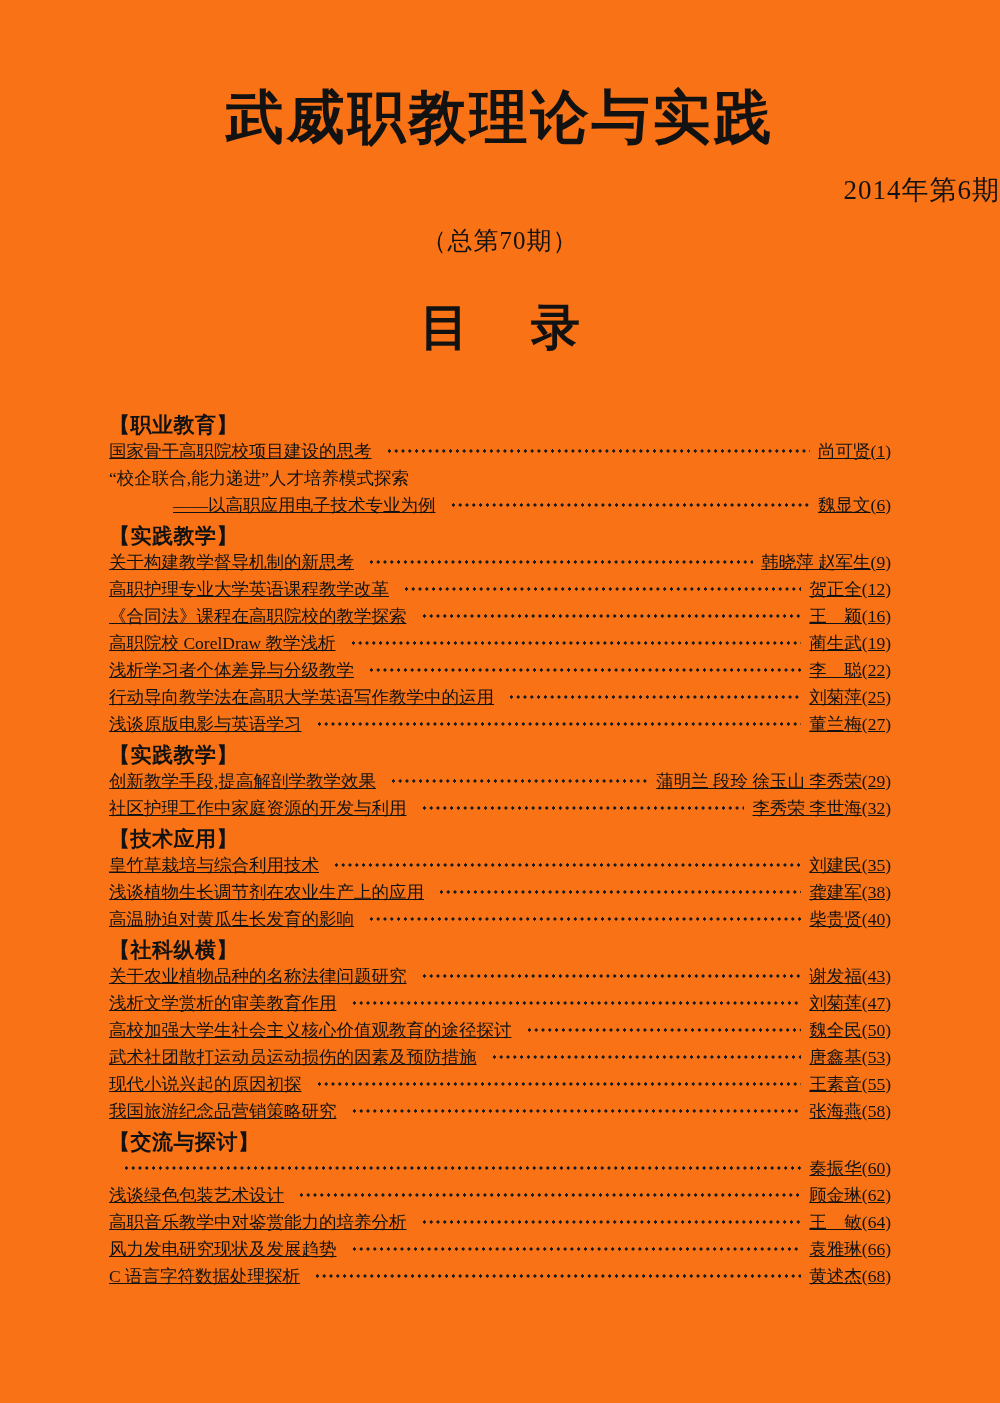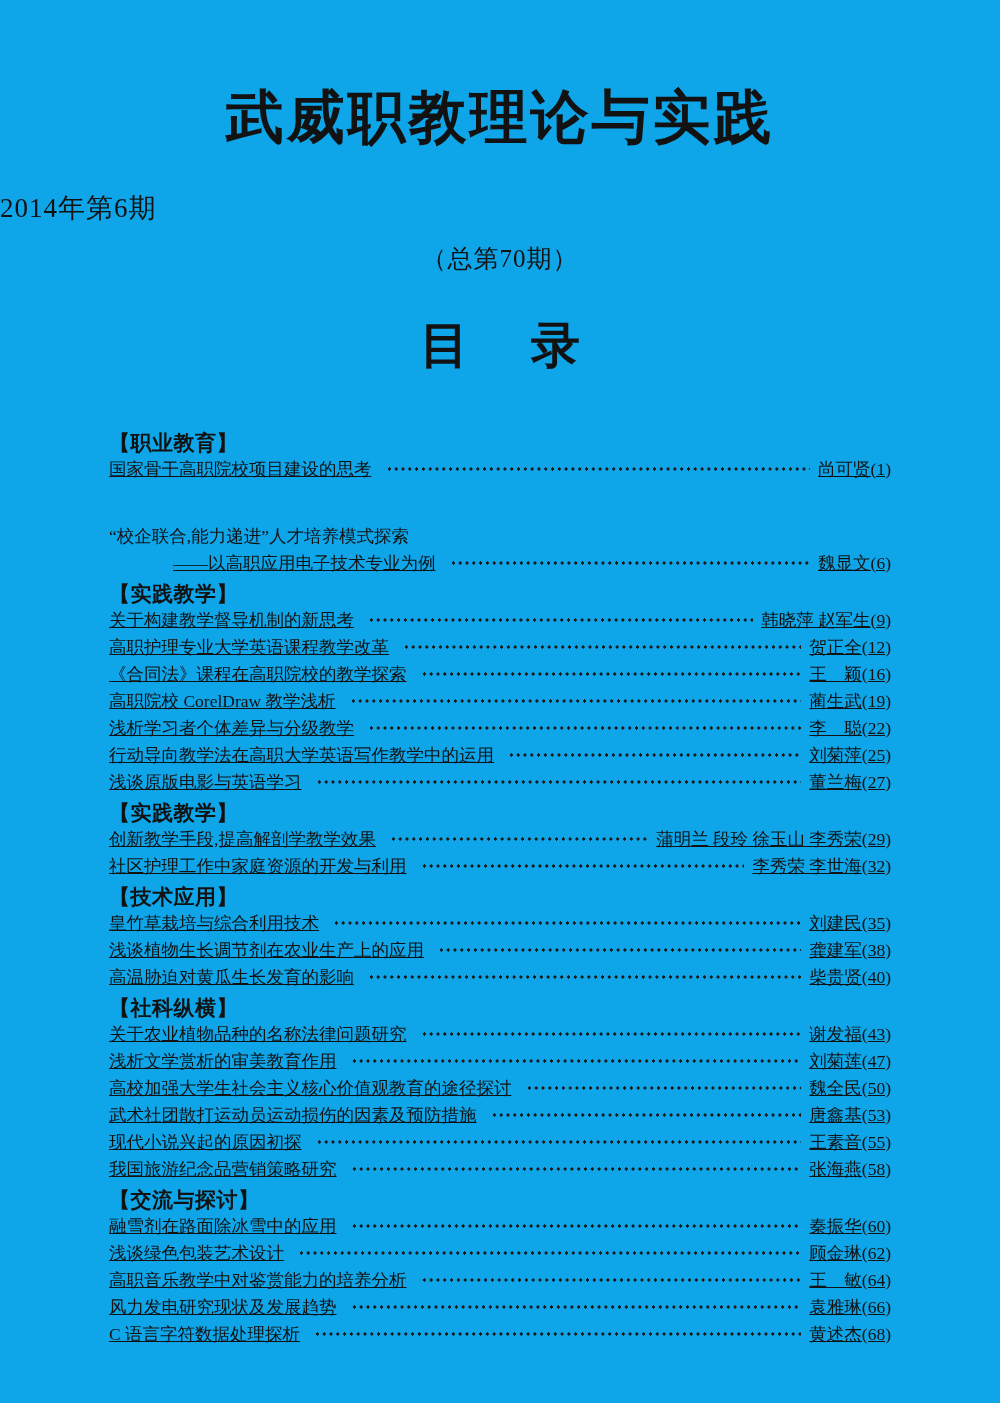--- a/index.html
+++ b/index.html
@@ -11,35 +11,35 @@
     width: 1000px;
     height: 1403px;
     color: #121212;
     font-family: "Liberation Serif", "DejaVu Serif", serif;
     overflow: hidden;
   }
   .page {
     position: relative;
     width: 1000px;
     height: 1403px;
-    background: #0ea5e9;
+    background: #f97316;
   }
   .journal-title {
     margin: 0;
     padding-top: 86px;
     text-align: center;
     font-size: 58px;
     line-height: 1.1;
     font-weight: bold;
     letter-spacing: 3px;
     font-family: "Liberation Serif", "DejaVu Serif", serif;
   }
   .issue-line {
-    margin-top: 40px;
-    text-align: left;
+    margin-top: 22px;
+    text-align: right;
     font-size: 27px;
     letter-spacing: 1px;
   }
   .total-line {
     margin-top: 16px;
     text-align: center;
     font-size: 25px;
     letter-spacing: 1px;
   }
   .toc-heading {
@@ -71,21 +71,20 @@
     height: 27px;
     text-decoration: underline;
   }
   .article-line.indent {
     padding-left: 64px;
   }
   .overline-line {
     line-height: 27px;
     height: 27px;
     white-space: nowrap;
-    margin-top: 40px;
   }
   .article-title {
     white-space: nowrap;
     flex: 0 0 auto;
   }
   .dots {
     flex: 1 1 auto;
     align-self: center;
     height: 16px;
     margin: 0 8px 0 12px;
@@ -213,21 +212,20 @@
         <span class="dots"></span>
         <span class="article-authors-page"><span>王素音</span><span>(55)</span></span>
       </div>
       <div class="article-line">
         <span class="article-title">我国旅游纪念品营销策略研究</span>
         <span class="dots"></span>
         <span class="article-authors-page"><span>张海燕</span><span>(58)</span></span>
       </div>
       <div class="section-header">【交流与探讨】</div>
       <div class="article-line">
-        <span class="article-title">融雪剂在路面除冰雪中的应用</span>
         <span class="dots"></span>
         <span class="article-authors-page"><span>秦振华</span><span>(60)</span></span>
       </div>
       <div class="article-line">
         <span class="article-title">浅谈绿色包装艺术设计</span>
         <span class="dots"></span>
         <span class="article-authors-page"><span>顾金琳</span><span>(62)</span></span>
       </div>
       <div class="article-line">
         <span class="article-title">高职音乐教学中对鉴赏能力的培养分析</span>

